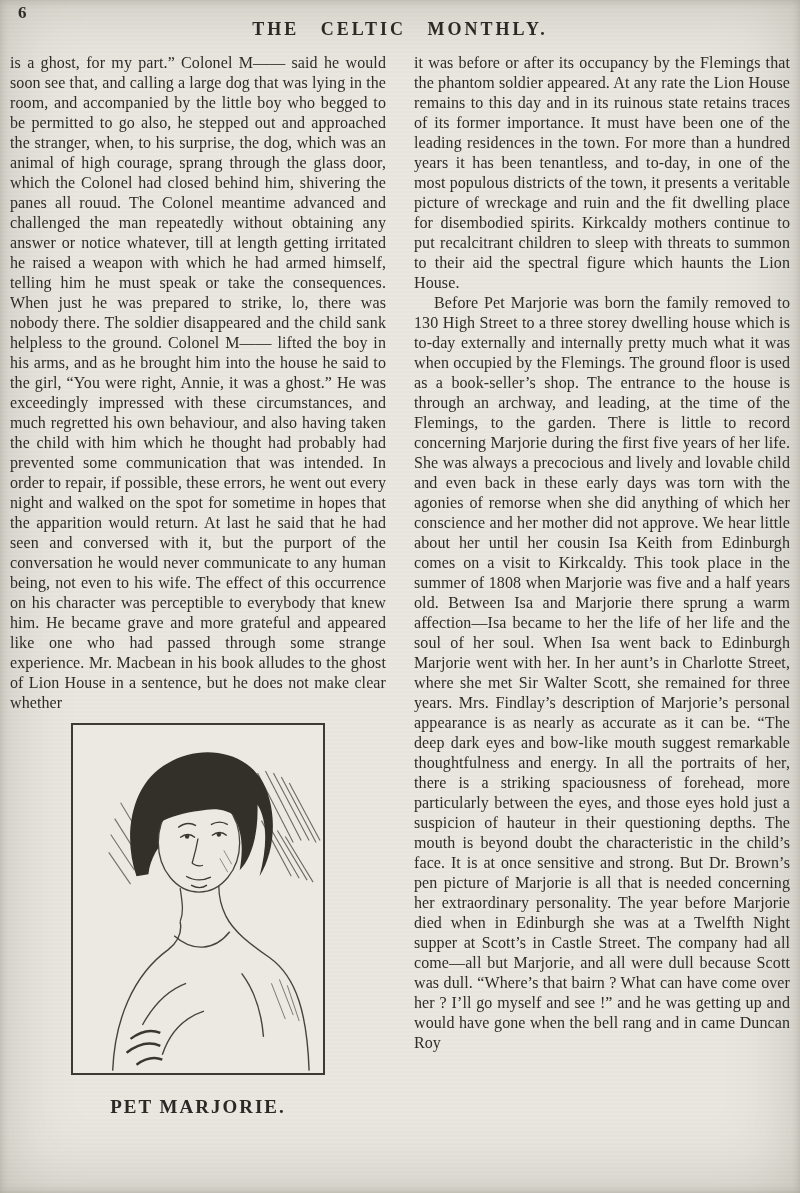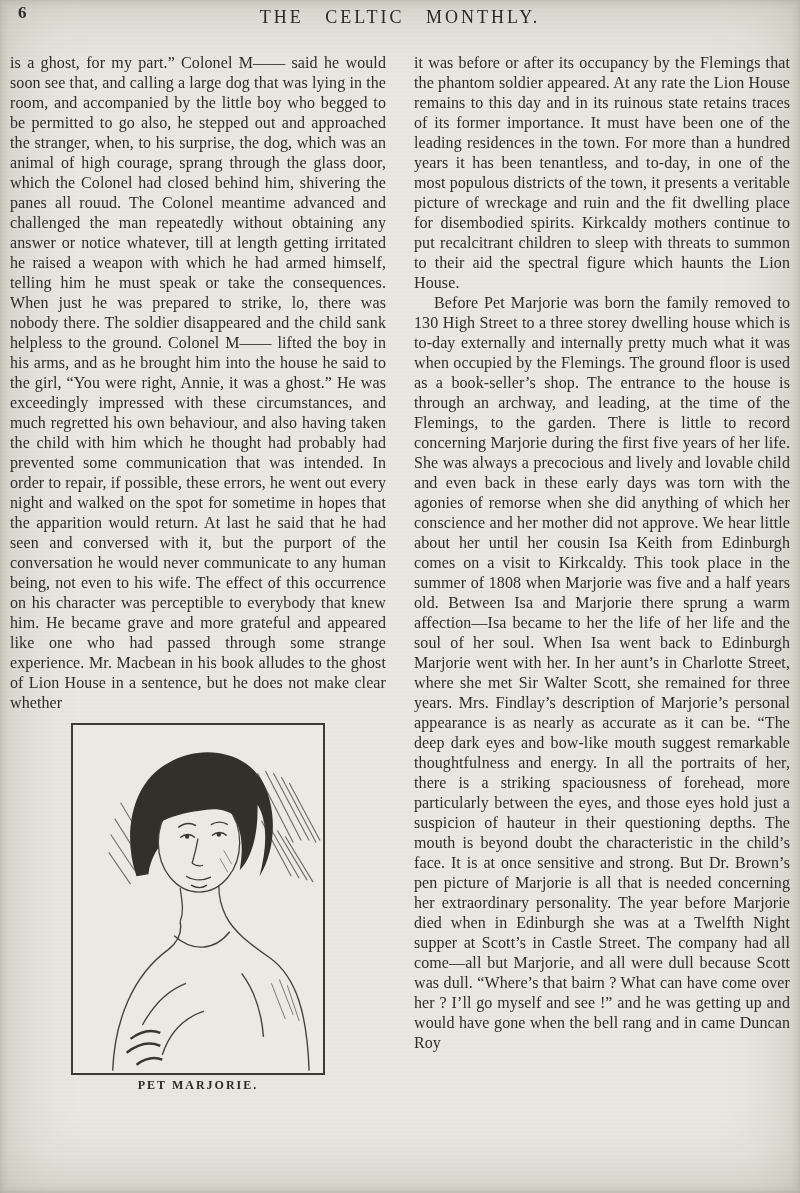--- a/index.html
+++ b/index.html
@@ -17,22 +17,22 @@
     box-shadow: inset 0 0 70px rgba(90,82,66,0.28), inset 0 0 8px rgba(80,72,58,0.25);
     overflow: hidden;
     color: #2e2c28;
   }
   .masthead { position: relative; height: 44px; padding-top: 7px; }
   .pageno {
     position: absolute; left: 18px; top: 3px;
     font-size: 17px; font-weight: bold;
   }
   .title {
-    margin: 0; text-align: center;
-    font-size: 18px; font-weight: normal;
+    margin: 12px; text-align: center;
+    font-size: 18px; font-weight: bold;
     letter-spacing: 3px; word-spacing: 14px;
     color: #2b2925;
   }
   .columns {
     display: flex; gap: 28px;
     padding: 2px 10px 0 10px;
   }
   .col {
     flex: 1; min-width: 0;
     font-size: 16px; line-height: 20px;
@@ -45,21 +45,22 @@
   .portrait-figure { margin: 10px 0 0 0; text-align: center; }
   .portrait-frame {
     width: 254px; height: 352px;
     margin: 0 auto;
     border: 2px solid #3c3a33;
     background: #ebe9e2;
     box-sizing: border-box;
   }
   .portrait-frame svg { width: 100%; height: 100%; display: block; }
   .caption {
-    font-size: 12px; font-weight: bold;
+    margin-top: 22px;
+    font-size: 19px; font-weight: bold;
     letter-spacing: 2px;
     color: #2b2925;
   }
 </style>
 </head>
 <body>
 
 <div class="page">
 
   <header class="masthead">

